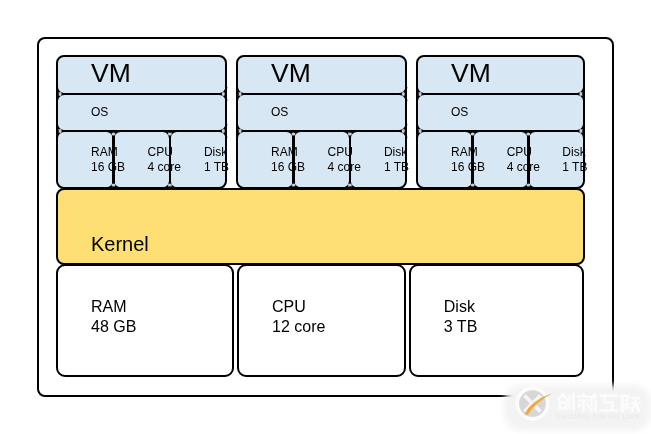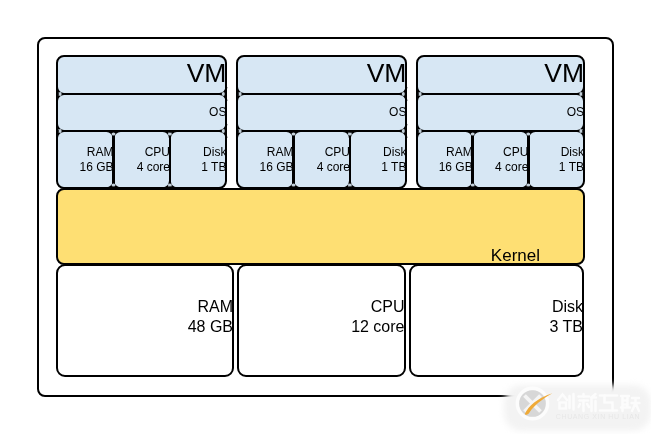--- a/index.html
+++ b/index.html
@@ -1,20 +1,20 @@
 <!DOCTYPE html>
 <html><head>
 <meta charset="utf-8">
 <style>
   html,body{margin:0;padding:0;}
   body{width:651px;height:434px;background:#ffffff;position:relative;
        font-family:"Liberation Sans", sans-serif;color:#000;overflow:hidden;}
   .abs{position:absolute;box-sizing:border-box;}
   .box{position:absolute;box-sizing:border-box;border:2px solid #000;border-radius:8px;}
-  .txt{position:absolute;text-align:right;white-space:pre;}
+  .txt{position:absolute;text-align:left;white-space:pre;padding-left:34px;}
 </style>
 </head>
 <body>
   <div class="box" style="left:37.0px;top:37.3px;width:577.2px;height:359.5px;border-radius:8px;border-color:#000;"></div>
   <div class="box" style="left:56.0px;top:54.6px;width:171.4px;height:134.6px;border-radius:8px;background:#d7e7f4;"></div>
   <div class="abs" style="left:57.6px;top:92.6px;width:168.2px;height:2.8px;background:#000;"></div>
   <div class="abs" style="left:57.6px;top:129.5px;width:168.2px;height:2.8px;background:#000;"></div>
   <div class="abs" style="left:112.2px;top:130.9px;width:2.5px;height:57.3px;background:#000;"></div>
   <div class="abs" style="left:168.7px;top:130.9px;width:2.5px;height:57.3px;background:#000;"></div>
   <div class="box" style="left:236.0px;top:54.6px;width:171.4px;height:134.6px;border-radius:8px;background:#d7e7f4;"></div>
@@ -124,21 +124,21 @@
   <div class="txt" style="left:349.9px;top:145.4px;width:56.5px;font-size:12px;line-height:14.4px;">Disk
 1 TB</div>
   <div class="txt" style="left:417.0px;top:60.2px;width:167.0px;font-size:26.5px;line-height:26.5px;">VM</div>
   <div class="txt" style="left:417.0px;top:106.2px;width:167.0px;font-size:12px;line-height:12px;">OS</div>
   <div class="txt" style="left:417.0px;top:145.4px;width:55.7px;font-size:12px;line-height:14.4px;">RAM
 16 GB</div>
   <div class="txt" style="left:472.7px;top:145.4px;width:55.7px;font-size:12px;line-height:14.4px;">CPU
 4 core</div>
   <div class="txt" style="left:528.3px;top:145.4px;width:55.7px;font-size:12px;line-height:14.4px;">Disk
 1 TB</div>
-  <div class="txt" style="left:57.0px;top:247px;width:483px;font-size:17px;line-height:17px;">Kernel</div>
+  <div class="txt" style="left:57.0px;top:236px;width:483px;font-size:20px;line-height:17px;">Kernel</div>
   <div class="txt" style="left:57.0px;top:297.2px;width:176.0px;font-size:16px;line-height:20.2px;">RAM
 48 GB</div>
   <div class="txt" style="left:238.0px;top:297.2px;width:166.5px;font-size:16px;line-height:20.2px;">CPU
 12 core</div>
   <div class="txt" style="left:409.8px;top:297.2px;width:173.2px;font-size:16px;line-height:20.2px;">Disk
 3 TB</div>
   <div class="abs" style="left:504px;top:385px;width:147px;height:46px;background:#f3f3f3;border-radius:18px;filter:blur(3px);"></div>
   <svg class="abs" style="left:505px;top:383px;" width="146" height="51" viewBox="0 0 146 51">
     <circle cx="27.5" cy="20.5" r="15.2" fill="none" stroke="#fcfcfc" stroke-width="3.4"></circle>
     <circle cx="27.5" cy="20.5" r="13.3" fill="#d7d7d7"></circle>

